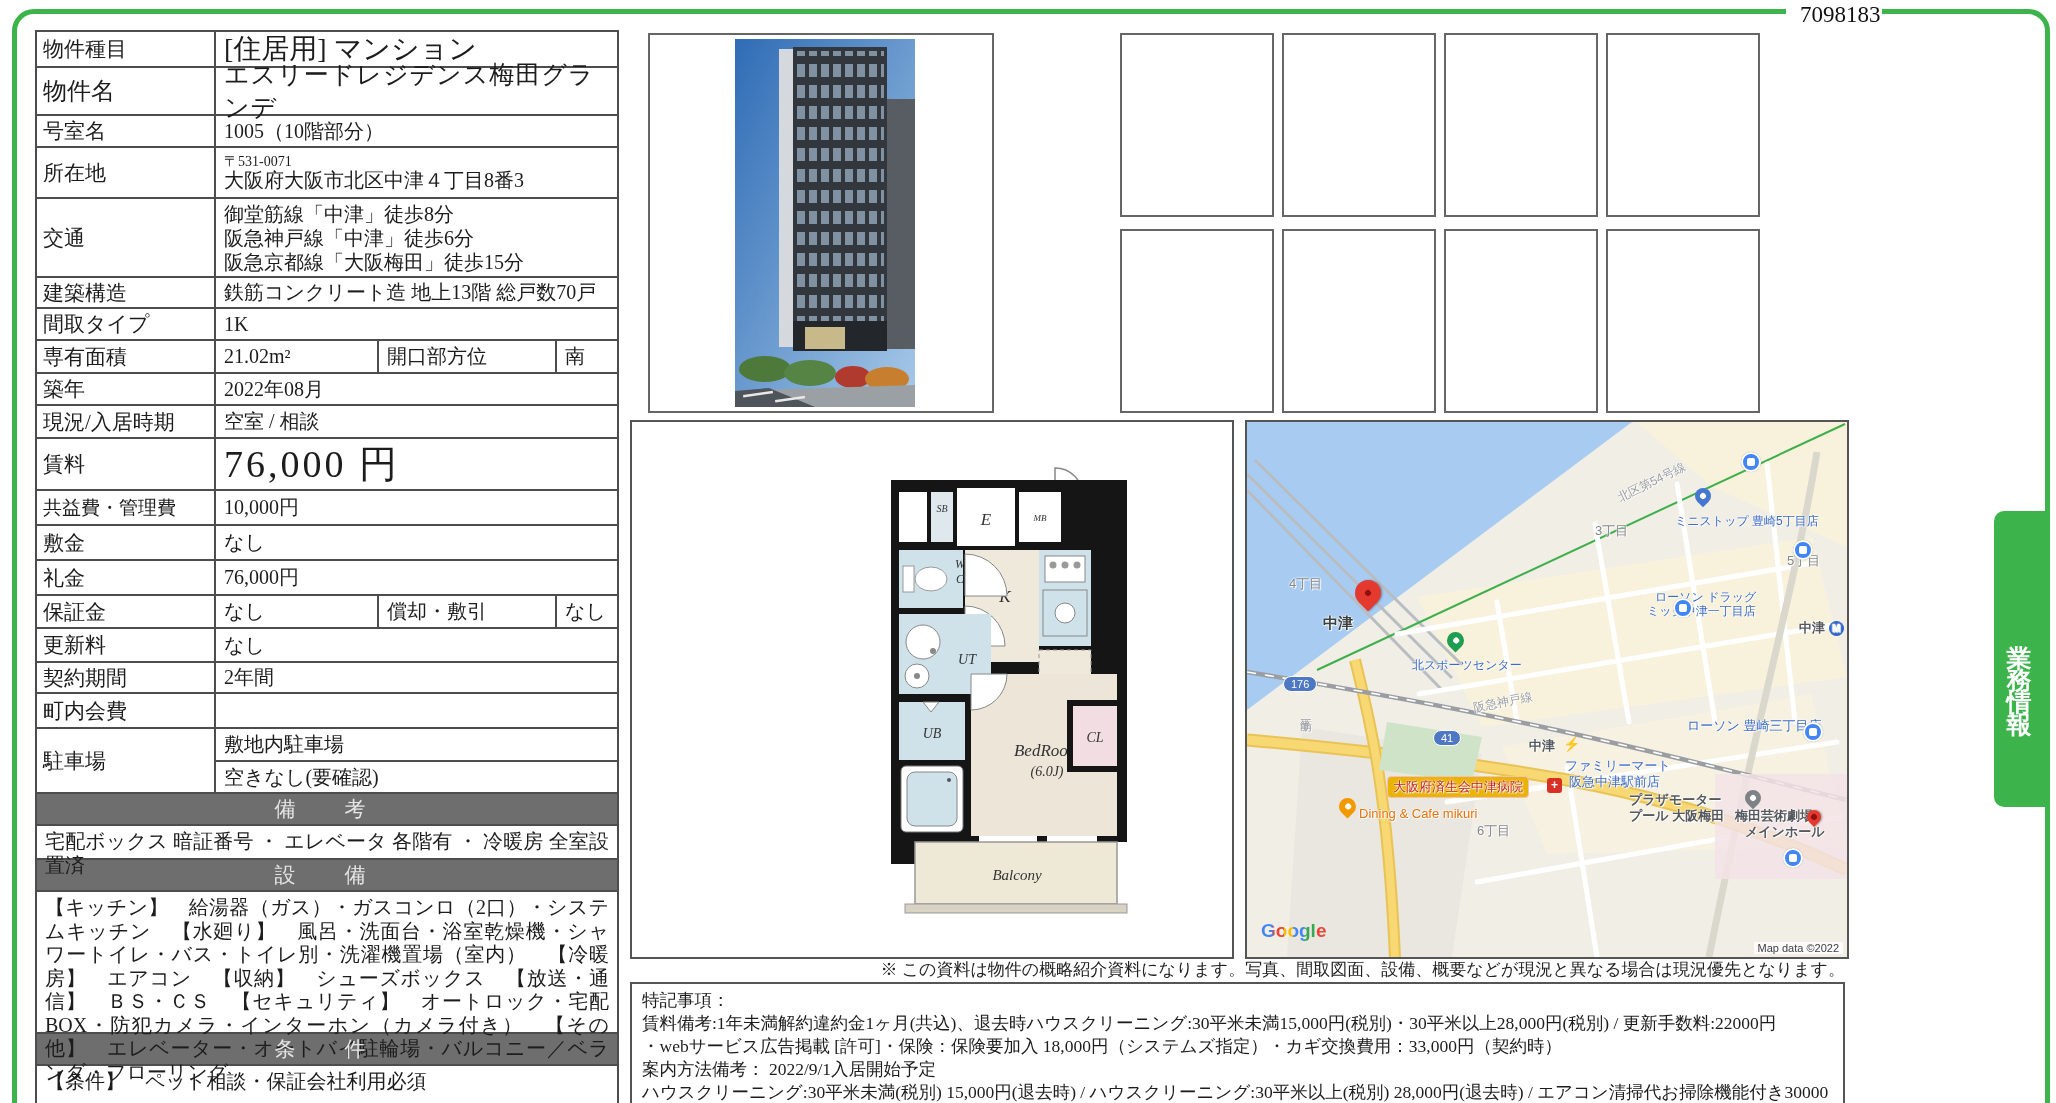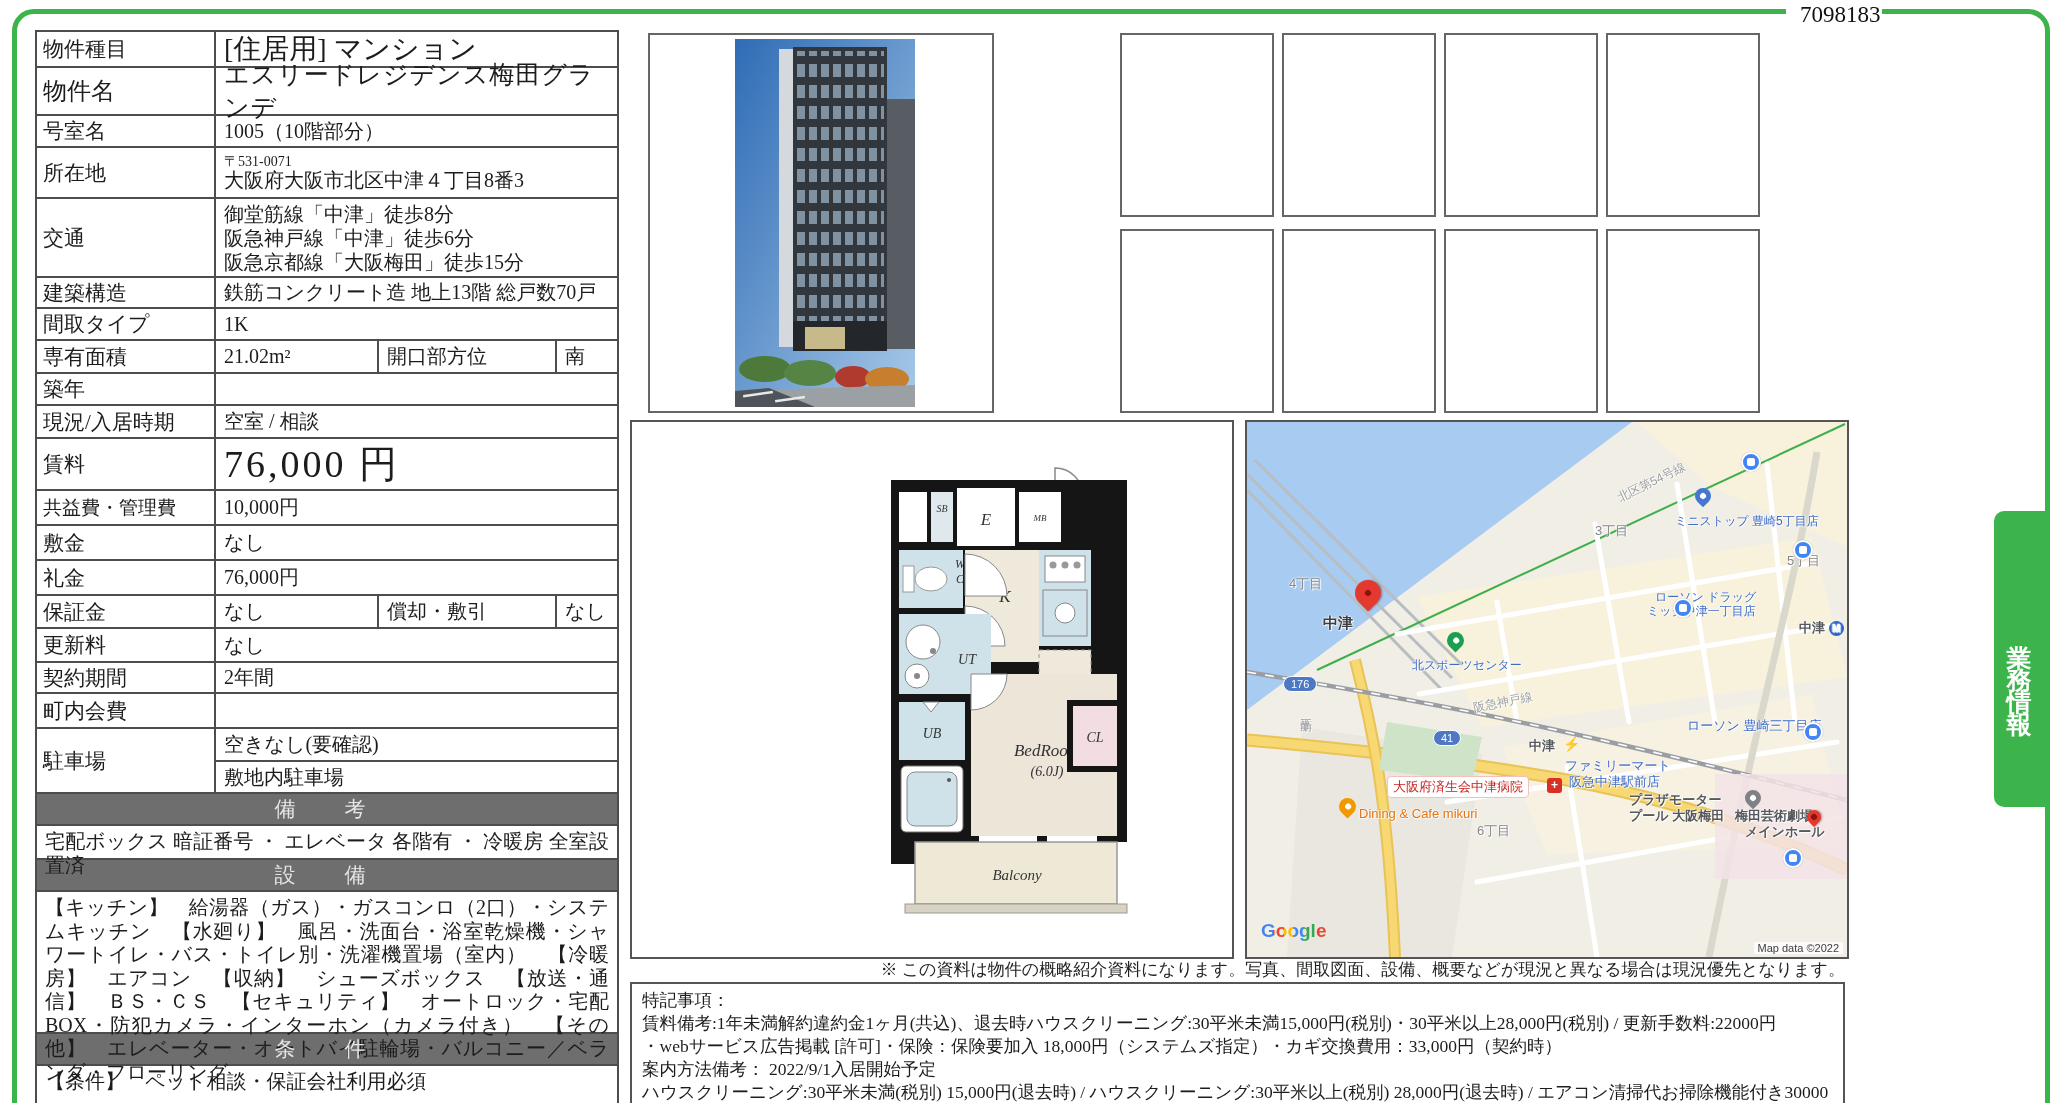--- a/index.html
+++ b/index.html
@@ -37,21 +37,21 @@
   .mapbox{position:absolute;left:1245px;top:420px;width:600px;height:535px;border:2px solid #555;background:#efece4;overflow:hidden;}
   .mlbl{position:absolute;white-space:nowrap;font-family:"Liberation Sans","DejaVu Sans",sans-serif;
         text-shadow:0 0 2px #fff,0 0 2px #fff,1px 1px 1px #fff;}
   .g13{font-size:13px;color:#85878a;}
   .g12{font-size:12px;color:#9b9da0;}
   .d15{font-size:15px;color:#3c4043;}
   .d13{font-size:13px;color:#55585c;line-height:15px;}
   .b12{font-size:12px;color:#3e6cc7;line-height:14px;}
   .b13{font-size:13px;color:#3e6cc7;line-height:15px;}
   .o13{font-size:13px;color:#e8710a;}
-  .r13{font-size:13px;color:#c5221f;background:#ffffff;border:1px solid #f3c1bc;border-radius:4px;padding:1px 5px;}
+  .r13{font-size:13px;color:#c5221f;background:#eab308;border:1px solid #f3c1bc;border-radius:4px;padding:1px 5px;}
   .shield{position:absolute;background:#4e78c4;color:#fff;font-size:11px;font-family:"Liberation Sans",sans-serif;
           border-radius:8px;padding:1px 7px;border:1px solid #fff;}
   .pin{position:absolute;border-radius:50% 50% 50% 0;transform:rotate(-45deg);}
   .pin::after{content:"";position:absolute;left:50%;top:50%;width:6px;height:6px;margin:-3px 0 0 -3px;border-radius:50%;background:#fff;}
   .pin-red{width:26px;height:26px;background:#e4392f;box-shadow:1px 1px 2px rgba(0,0,0,.3);}
   .pin-red::after{background:#8c120b;}
   .pin-green{width:17px;height:17px;background:#1e9e51;}
   .pin-gray{width:16px;height:16px;background:#7e8287;}
   .pin-orange{width:17px;height:17px;background:#f29900;}
   .pin-blue{width:16px;height:16px;background:#4577d0;}
@@ -125,20 +125,21 @@
         <div class="tval">1K</div>
       </div>
     <div class="trow" style="height:31px">
         <div class="tlab">専有面積</div>
       <div class="cell-mid">21.02m²</div>
       <div class="cell-lab2">開口部方位</div>
       <div class="cell-end">南</div>
       </div>
     <div class="trow" style="height:30px">
         <div class="tlab">築年</div>
+        <div class="tval">2022年08月</div>
       </div>
     <div class="trow" style="height:31px">
         <div class="tlab">現況/入居時期</div>
         <div class="tval">空室 /  相談</div>
       </div>
     <div class="trow" style="height:50px">
         <div class="tlab">賃料</div>
         <div class="tval rent-big">76,000 円</div>
       </div>
     <div class="trow" style="height:33px">
@@ -167,22 +168,22 @@
         <div class="tlab">契約期間</div>
         <div class="tval">2年間</div>
       </div>
     <div class="trow" style="height:33px">
         <div class="tlab">町内会費</div>
         <div class="tval"></div>
       </div>
     <div class="trow" style="height:63px">
         <div class="tlab">駐車場</div>
       <div class="subrows">
+        <div>敷地内駐車場</div>
         <div>空きなし(要確認)</div>
-        <div>敷地内駐車場</div>
         </div>
       </div>
     <div class="thead">備　考</div>
     <div class="tblock" style="height:24px">宅配ボックス 暗証番号 ・ エレベータ 各階有 ・ 冷暖房 全室設置済</div>
     <div class="thead">設　備</div>
     <div class="tblock" style="height:132px">【キッチン】　給湯器（ガス）・ガスコンロ（2口）・システムキッチン　【水廻り】　風呂・洗面台・浴室乾燥機・シャワートイレ・バス・トイレ別・洗濯機置場（室内）　【冷暖房】　エアコン　【収納】　シューズボックス　【放送・通信】　ＢＳ・ＣＳ　【セキュリティ】　オートロック・宅配BOX・防犯カメラ・インターホン（カメラ付き）　【その他】　エレベーター・オートバイ駐輪場・バルコニー／ベランダ・フローリング</div>
     <div class="thead">条　件</div>
     <div class="tblock" style="height:30px">【条件】　ペット相談・保証会社利用必須</div>
   </div>
 

